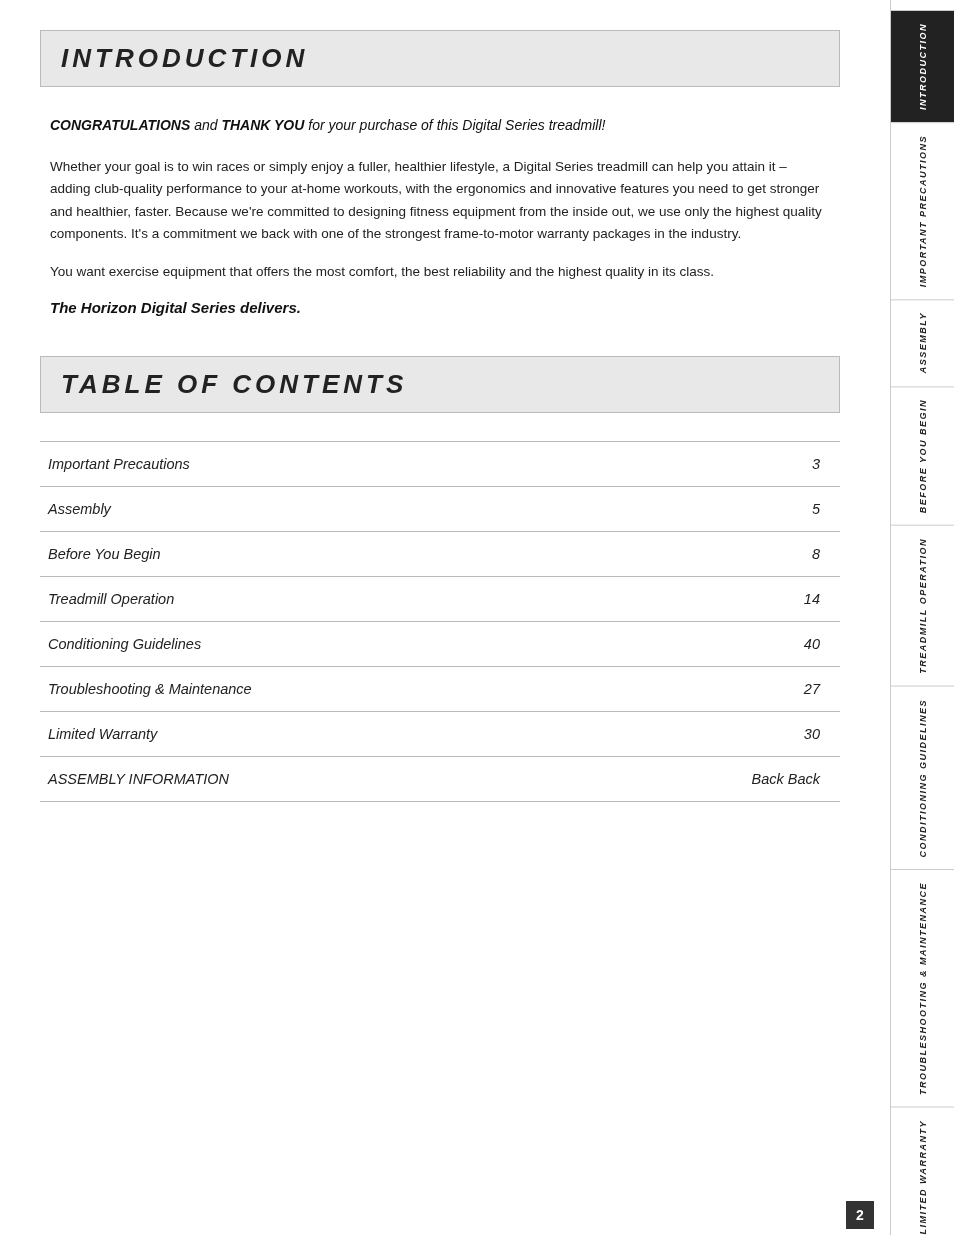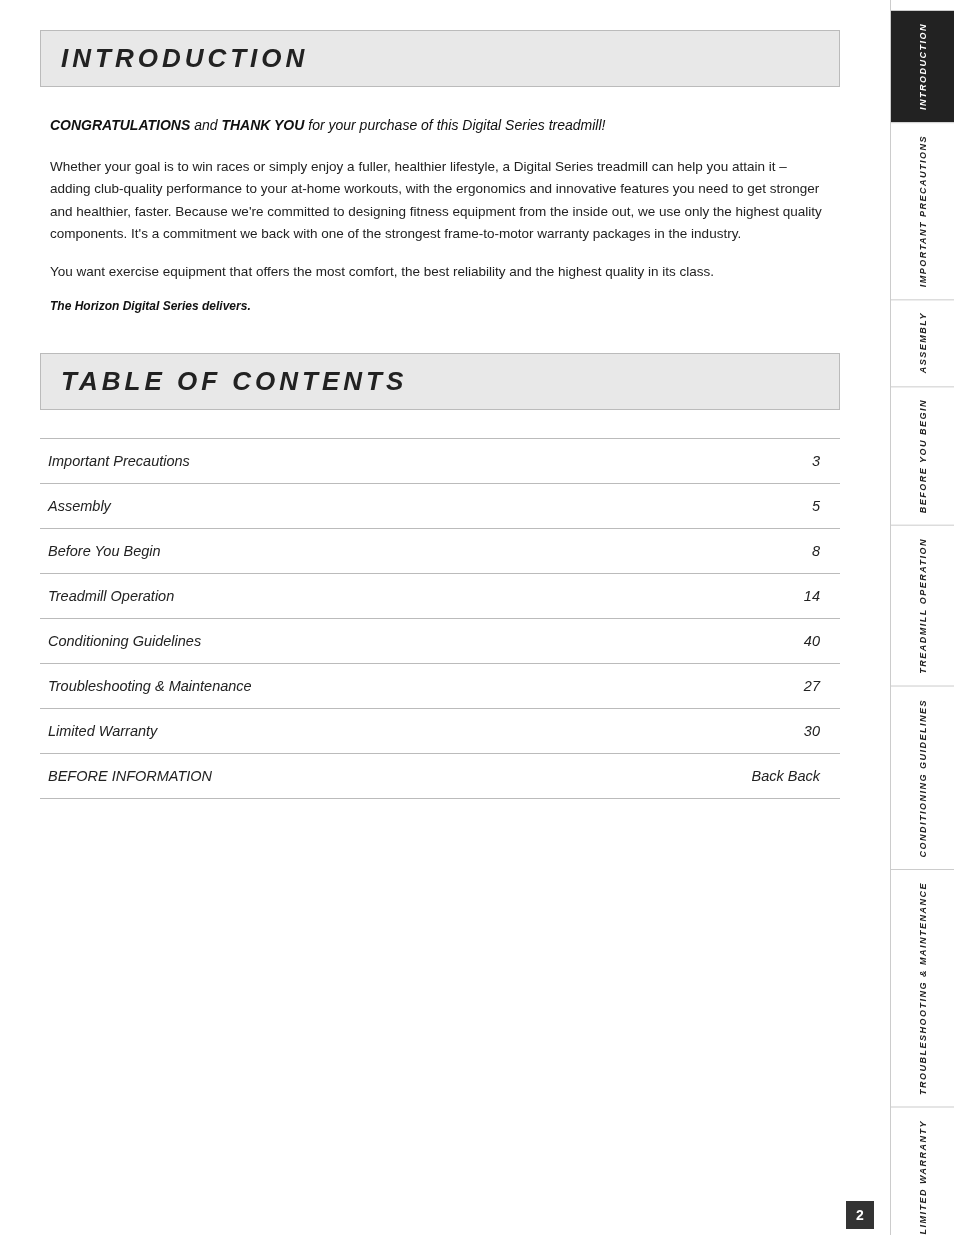--- a/index.html
+++ b/index.html
@@ -95,21 +95,21 @@
     }
 
     .body-paragraph {
       font-size: 13.5px;
       line-height: 1.65;
       color: #222;
       margin-bottom: 16px;
     }
 
     .tagline {
-      font-size: 12px;
+      font-size: 15px;
       font-weight: 900;
       font-style: italic;
       color: #111;
       margin-top: 6px;
     }
 
     
     .toc-section {
       margin-top: 20px;
     }
@@ -215,21 +215,21 @@
           </tr>
           <tr>
             <td class="toc-title">Troubleshooting &amp; Maintenance</td>
             <td class="toc-page">27</td>
           </tr>
           <tr>
             <td class="toc-title">Limited Warranty</td>
             <td class="toc-page">30</td>
           </tr>
           <tr>
-            <td class="toc-title">BEFORE INFORMATION</td>
+            <td class="toc-title">ASSEMBLY INFORMATION</td>
             <td class="toc-page">Back Back</td>
           </tr>
         </tbody>
     </table>
   </div>
 </div>
 
 <div class="side-tabs">
   <div id="side-tabs-container" style="display: flex; flex-direction: column; width: 64px;">
       <div class="side-tab active">INTRODUCTION</div>

